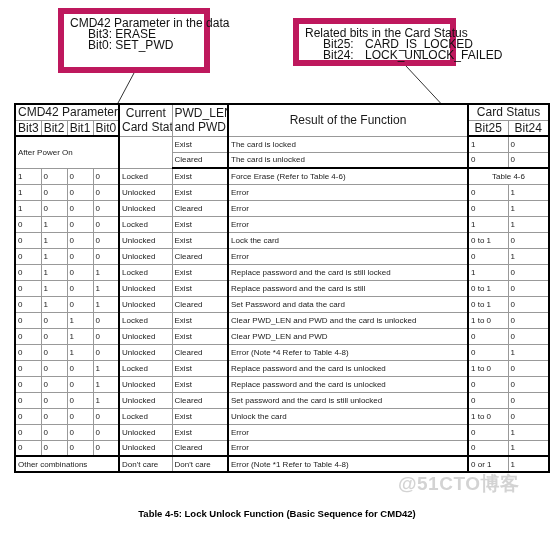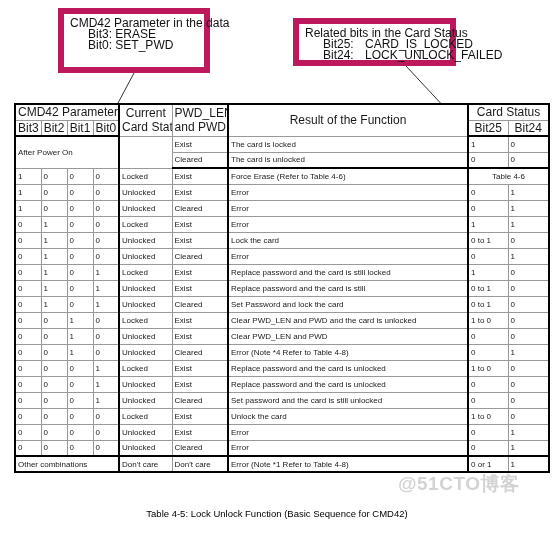--- a/index.html
+++ b/index.html
@@ -118,21 +118,21 @@
   col.b24   { width: 41px; }
 
   
   #caption {
     position: absolute;
     left: 0;
     top: 508px;
     width: 554px;
     text-align: center;
     font-size: 9.5px;
-    font-weight: normal;
+    font-weight: bold;
     color: #000000;
   }
 
   
   #watermark {
     position: absolute;
     left: 398px;
     top: 471px;
     font-size: 19px;
     font-weight: bold;
@@ -303,21 +303,21 @@
       <td class="statcell">0 to 1</td>
       <td class="statcell">0</td>
     </tr>
     <tr>
       <td class="bitcell">0</td>
       <td class="bitcell">1</td>
       <td class="bitcell">0</td>
       <td class="bitcell">1</td>
       <td class="l thick-left">Unlocked</td>
       <td class="l">Cleared</td>
-      <td class="l thick-left thick-right">Set Password and lock the card</td>
+      <td class="l thick-left thick-right">Set Password and data the card</td>
       <td class="statcell">0 to 1</td>
       <td class="statcell">0</td>
     </tr>
 
     <tr class="grp-top">
       <td class="bitcell">0</td>
       <td class="bitcell">0</td>
       <td class="bitcell">1</td>
       <td class="bitcell">0</td>
       <td class="l thick-left">Locked</td>

